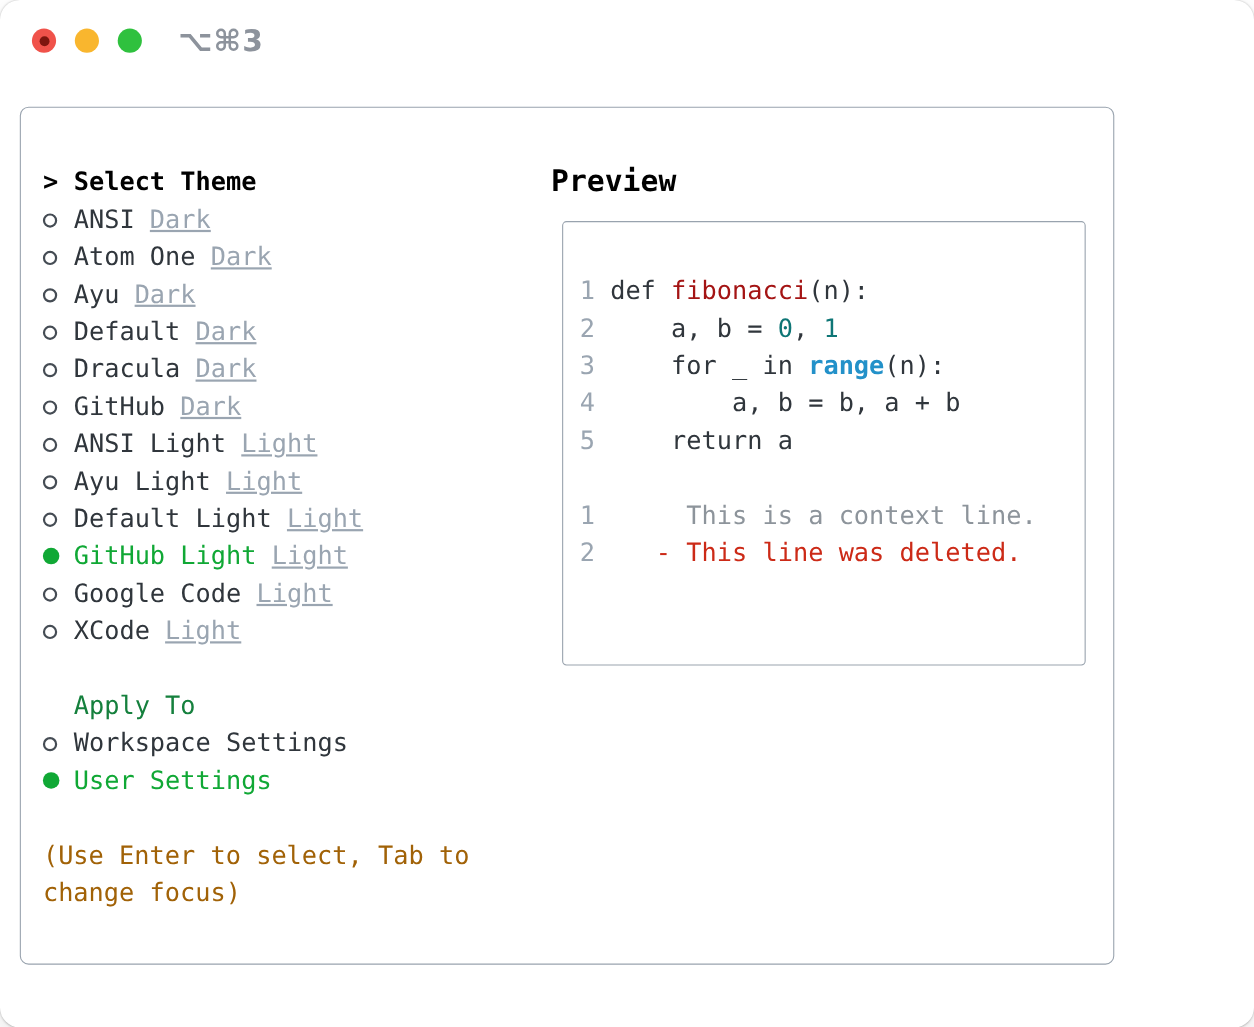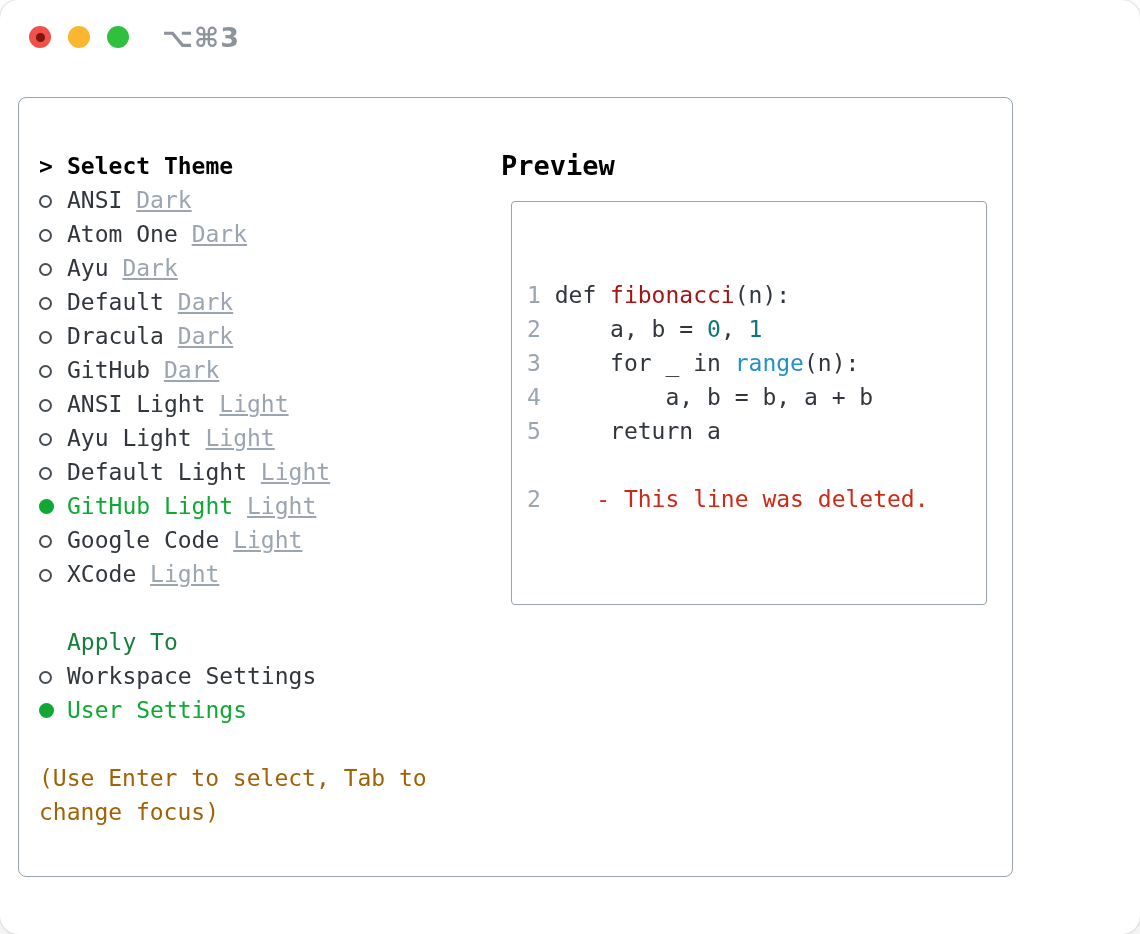--- a/index.html
+++ b/index.html
@@ -45,27 +45,27 @@
   .row.selected .circle { width:15px; height:15px; border:none;
             background:var(--accent_green); }
   .row.selected .t-name, .row.selected .opt-label { color:var(--accent_green); }
   .help { color:#a16207; }
 
   
   .preview-hdr { position:absolute; left:482px; top:51px; height:34px;
             line-height:34px; font-size:27px; font-weight:bold; color:#000; }
   .preview-box { position:absolute; left:492px; top:103px; width:476px; height:404px;
             border:1.5px solid var(--border_gray); border-radius:4px;
-            padding:76px 0 0 15px; overflow:hidden; background:#fff; }
+            padding:46px 0 0 15px; overflow:hidden; background:#fff; }
   .pline { height:34px; line-height:34px; font-size:23px; white-space:pre; }
   .pline span { white-space:pre; }
   .lnum    { display:inline-block; width:2ch; color:var(--muted_gray); }
   .code    { color:var(--text_dark); }
   .fn      { color:var(--function_red); }
-  .builtin { color:var(--builtin_blue); }
+  .builtin { color:var(--builtin_blue);font-weight:bold; }
   .lit     { color:var(--number_teal); }
   .ctx     { color:#8d949b; }
   .del     { color:var(--deleted_red);margin-top:40px; }
   .add     { color:var(--added_green); }
 </style>
 </head>
 <body>
 
 <div class="window">
 
@@ -145,17 +145,18 @@
 
     <div class="preview-hdr">Preview</div>
 
     <div class="preview-box">
       <div class="pline"><span class="lnum">1</span><span class="code">def </span><span class="fn">fibonacci</span><span class="code">(n):</span></div>
       <div class="pline"><span class="lnum">2</span><span class="code">    a, b = </span><span class="lit">0</span><span class="code">, </span><span class="lit">1</span></div>
       <div class="pline"><span class="lnum">3</span><span class="code">    for _ in </span><span class="builtin">range</span><span class="code">(n):</span></div>
       <div class="pline"><span class="lnum">4</span><span class="code">        a, b = b, a + b</span></div>
       <div class="pline"><span class="lnum">5</span><span class="code">    return a</span></div>
       <div class="pline"></div>
+      <div class="pline"><span class="lnum">1</span><span class="ctx">     This is a context line.</span></div>
       <div class="pline"><span class="lnum">2</span><span class="del">   - This line was deleted.</span></div>
     </div>
 
   </div>
 </div>
 
 </body></html>

